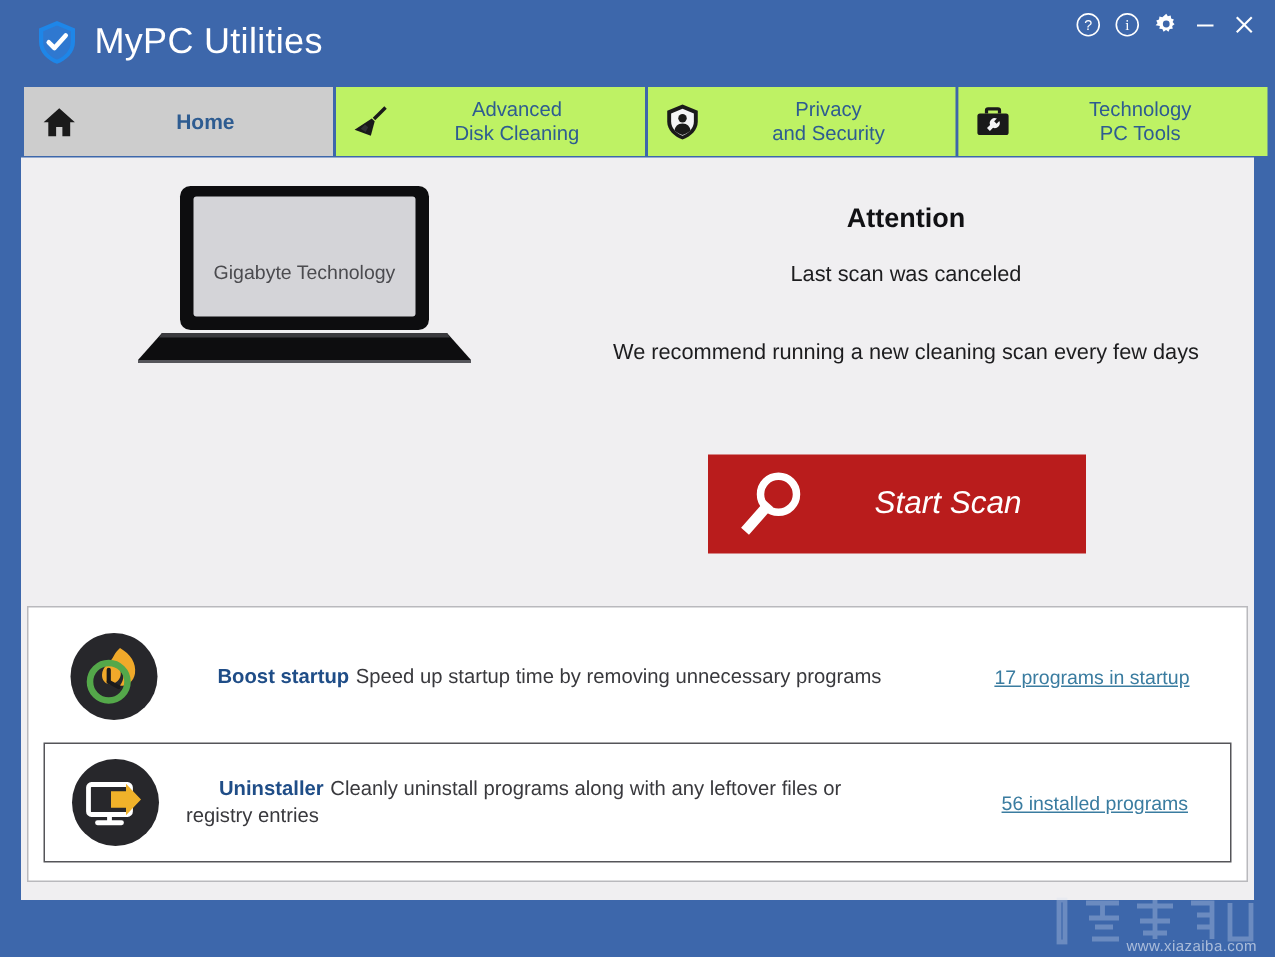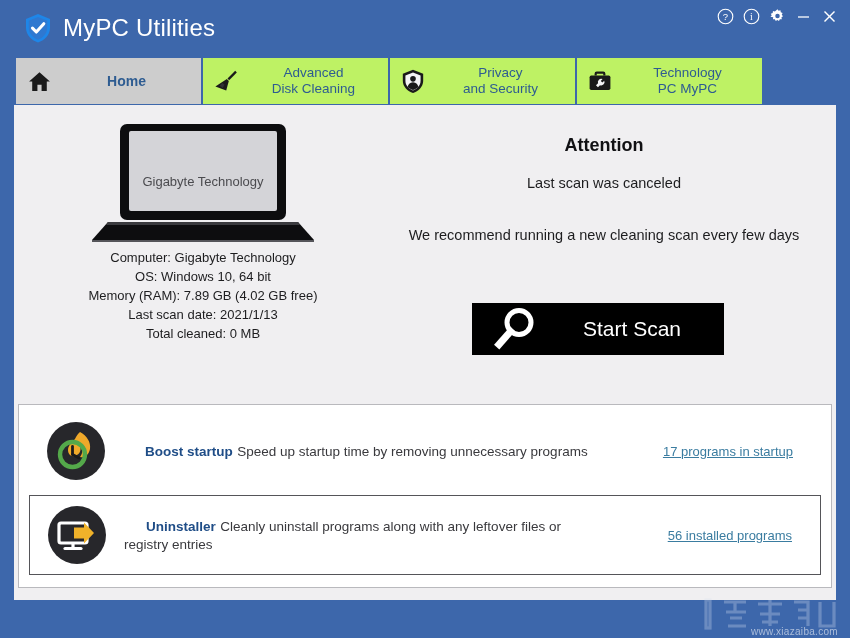--- a/index.html
+++ b/index.html
@@ -32,21 +32,21 @@
     display: flex; align-items: center; gap: 4px;
   }
   .wc {
     width: 22px; height: 22px; display: flex; align-items: center;
     justify-content: center; color: #ffffff; cursor: default;
   }
   .wc svg { display: block; }
 
   
   #tabs {
-    position: absolute; left: 16px; top: 58px; width: 746px; height: 46px;
+    position: absolute; left: 16px; top: 58px; width: 829px; height: 46px;
     display: flex; background: #3d67ab;
   }
   .tab {
     flex: 1 1 0; height: 46px; display: flex; align-items: center;
     background: #bef264; border-right: 2px solid #3d67ab;
     box-sizing: border-box; position: relative;
   }
   .tab:last-child { border-right: none; }
   .tab.active { background: #cdcdcd; }
   .tab-icon {
@@ -104,23 +104,24 @@
   #attention-sub {
     margin-top: 19px; font-size: 14.5px; color: #1d1d1f;
     font-family: "Liberation Sans", sans-serif;
   }
   #attention-rec {
     margin-top: 36px; font-size: 14.5px; color: #1d1d1f;
     font-family: "Liberation Sans", sans-serif;
   }
 
   #start-scan-button {
-    position: absolute; left: 458px; top: 198px; width: 252px; height: 52px;
-    background: #000000; display: flex; align-items: center; cursor: pointer;
+    position: absolute; left: 458px; top: 198px; width: 252px; height: 66px;
+    background: #b91c1c; display: flex; align-items: center; cursor: pointer;
     border: none;
+    font-style: italic;
   }
   #scan-icon { width: 86px; min-width: 86px; display: flex;
     align-items: center; justify-content: center; }
   #scan-icon svg { display: block; }
   #start-scan-label {
     flex: 1; text-align: center; color: #ffffff; font-size: 21px;
     padding-right: 18px; font-family: "Liberation Sans", sans-serif;
   }
 
   
@@ -260,47 +261,40 @@
   <div class="tab">
     <span class="tab-icon">
       <svg width="26" height="26" viewBox="0 0 24 24">
         <path fill="#1a1a1a" d="M9 3.3 h6 a2 2 0 0 1 2 2 V7 h-2 V5.3 H9 V7 H7 V5.3 a2 2 0 0 1 2-2z"></path>
         <rect x="2.4" y="7" width="19.2" height="13.3" rx="1.6" fill="#1a1a1a"></rect>
         <path fill="#f4f4f6" d="M14.4 10.2 a3.1 3.1 0 0 0 -4.2 3.9 l-1.9 1.9 1.8 1.8 1.9-1.9 a3.1 3.1 0 0 0 3.9-4.2 l-1.7 1.7 -1.5-1.5z"></path>
       </svg>
     </span>
     <span class="tab-label">
       <span>Technology</span>
-      <span class="l2">PC MyPC</span>
+      <span class="l2">PC Tools</span>
     </span>
   </div>
 </div>
 
 <div id="content">
 
   <div id="top-section">
 
     <div id="laptop-wrap">
       <svg id="laptop-svg" width="250" height="120" viewBox="0 0 250 120">
         <rect x="42" y="2" width="166" height="96" rx="7" fill="#0d0d0f"></rect>
         <rect x="51" y="9" width="148" height="80" rx="2" fill="#d4d4d8"></rect>
         <path d="M30 100 L220 100 L236 118 L14 118 Z" fill="#0d0d0f"></path>
         <path d="M14 118 L236 118 L236 120 L14 120 Z" fill="#55555a"></path>
         <path d="M30 100 L220 100 L222 103 L28 103 Z" fill="#3a3a3e"></path>
       </svg>
       <div id="computer-name-overlay">Gigabyte Technology</div>
     </div>
 
-    <div id="sysinfo">
-      <div>Computer: Gigabyte Technology</div>
-      <div>OS: Windows 10, 64 bit</div>
-      <div>Memory (RAM): 7.89 GB (4.02 GB free)</div>
-      <div>Last scan date: 2021/1/13</div>
-      <div>Total cleaned: 0 MB</div>
-    </div>
 
     <div id="status-block">
       <div id="attention-title">Attention</div>
       <div id="attention-sub">Last scan was canceled</div>
       <div id="attention-rec">We recommend running a new cleaning scan every few days</div>
     </div>
 
     <div id="start-scan-button">
       <span id="scan-icon">
         <svg width="48" height="48" viewBox="0 0 48 48">

